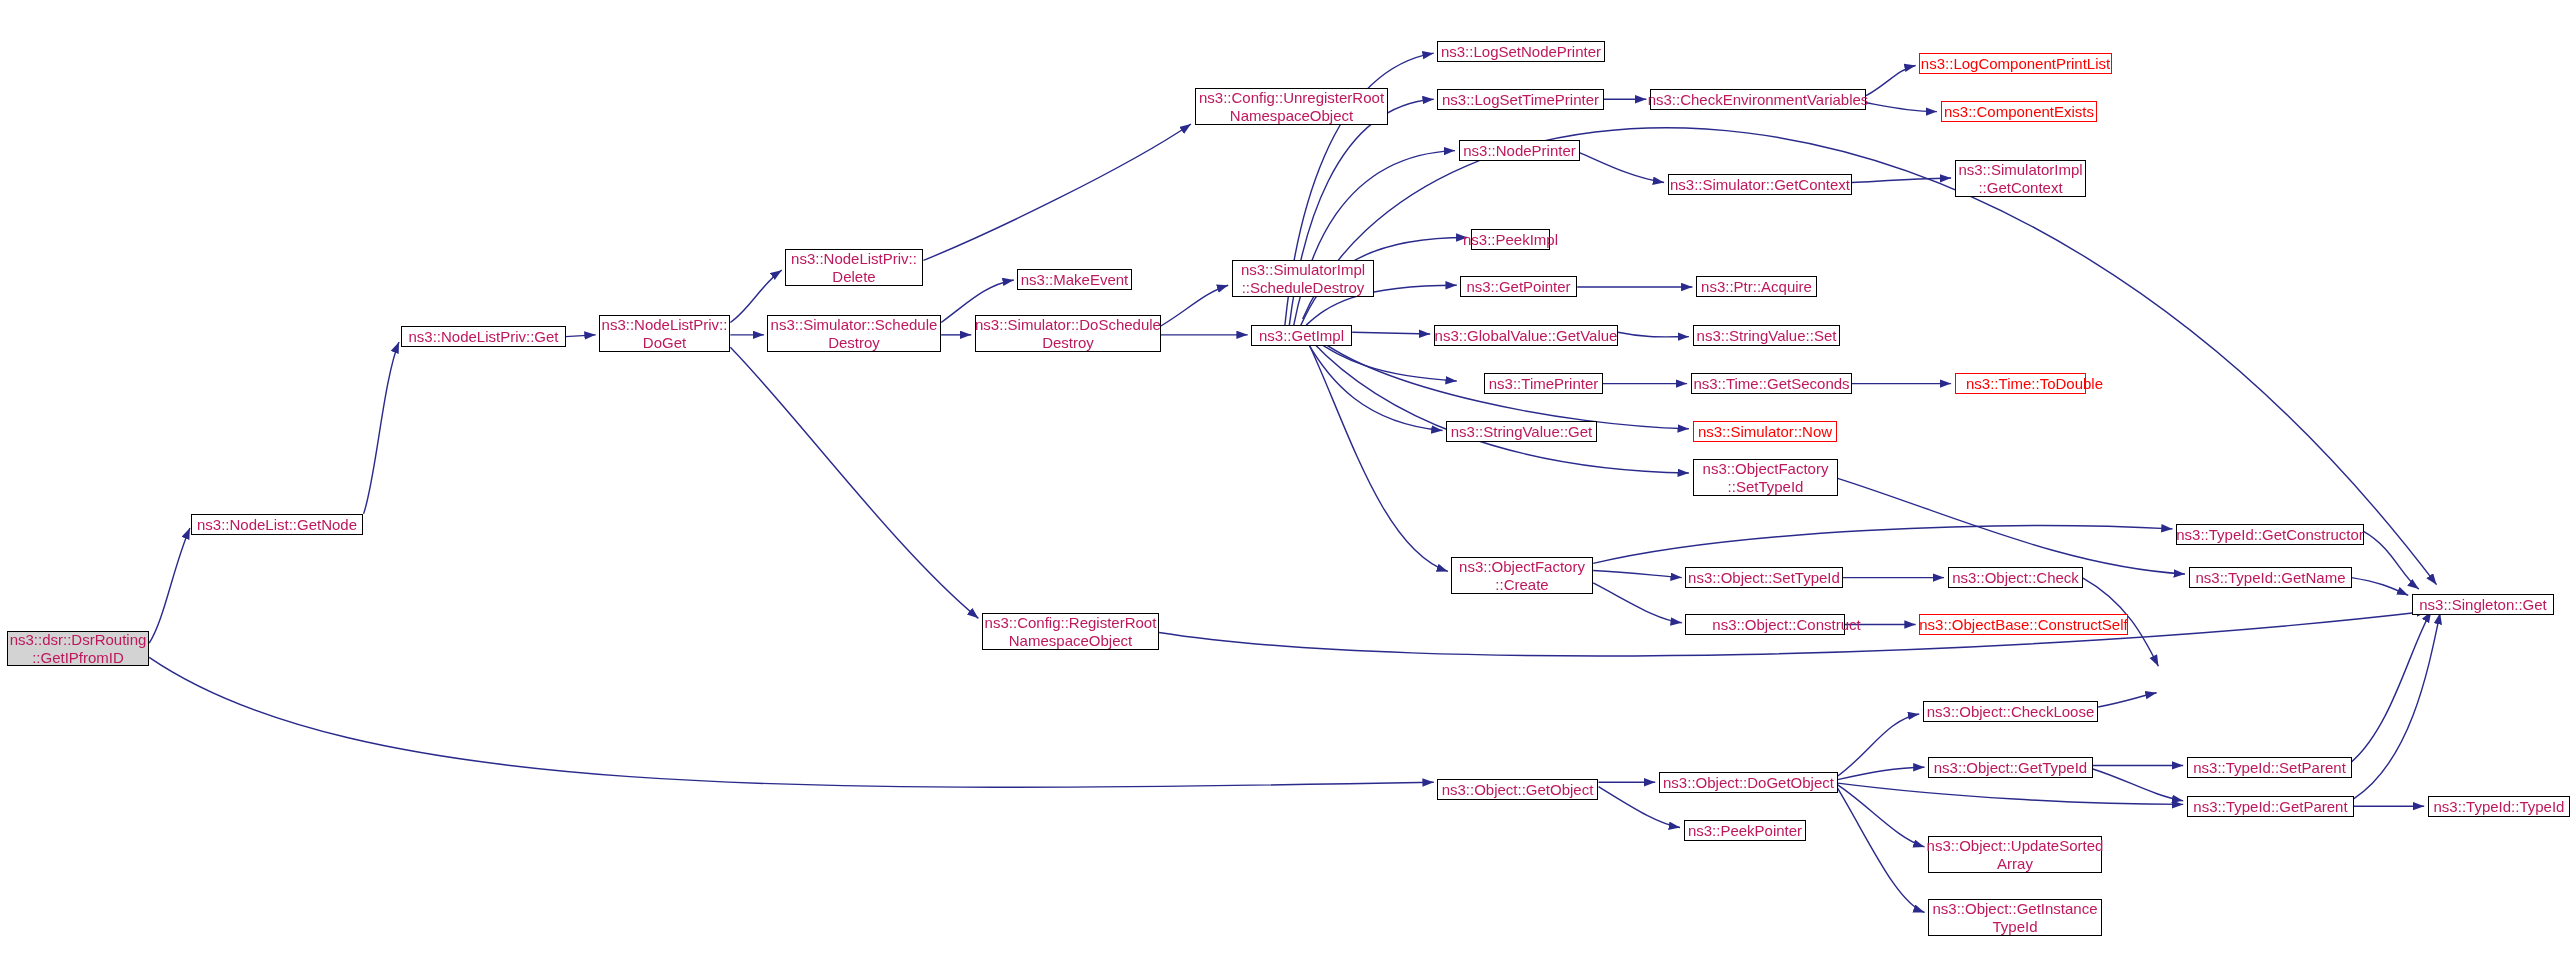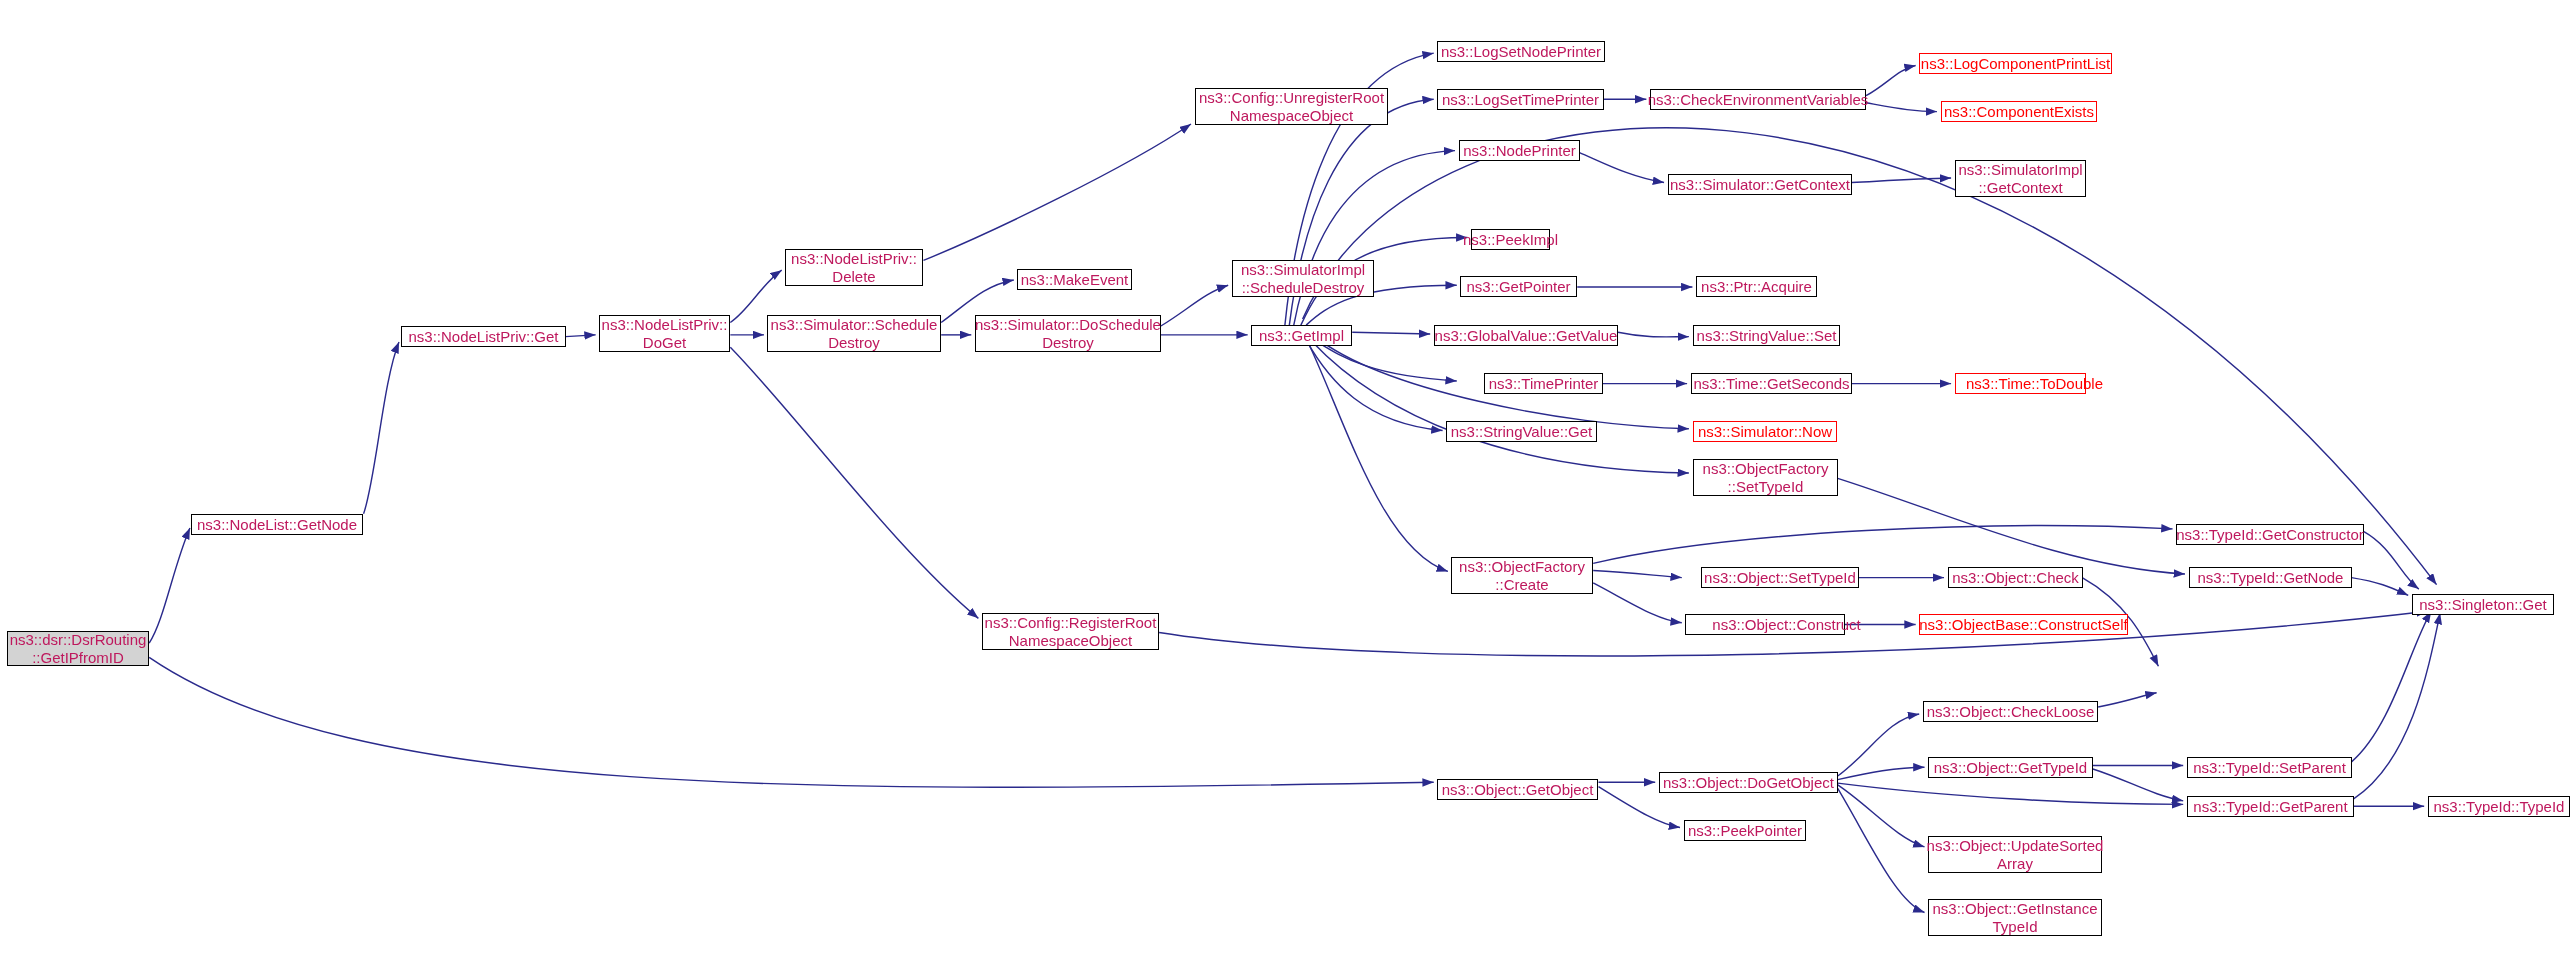--- a/index.html
+++ b/index.html
@@ -198,26 +198,26 @@
   <div class="node" style="left:1693px;top:325px;width:147px;height:21px;">ns3::StringValue::Set</div>
   <div class="node" style="left:1460px;top:373px;width:119px;height:21px;margin-left:24px;">ns3::TimePrinter</div>
   <div class="node" style="left:1691px;top:373px;width:161px;height:21px;">ns3::Time::GetSeconds</div>
   <div class="node red" style="left:1955px;top:373px;width:131px;height:21px;padding-left:28px;">ns3::Time::ToDouble</div>
   <div class="node" style="left:1446px;top:421px;width:151px;height:21px;">ns3::StringValue::Get</div>
   <div class="node red" style="left:1693px;top:421px;width:144px;height:21px;">ns3::Simulator::Now</div>
   <div class="node" style="left:1693px;top:459px;width:145px;height:37px;">ns3::ObjectFactory
 ::SetTypeId</div>
   <div class="node" style="left:1451px;top:557px;width:142px;height:37px;">ns3::ObjectFactory
 ::Create</div>
-  <div class="node" style="left:1685px;top:567px;width:158px;height:21px;margin-left:16px;">ns3::Object::SetTypeId</div>
+  <div class="node" style="left:1685px;top:567px;width:158px;height:21px;">ns3::Object::SetTypeId</div>
   <div class="node" style="left:1948px;top:567px;width:135px;height:21px;">ns3::Object::Check</div>
   <div class="node" style="left:1685px;top:614px;width:160px;height:21px;padding-left:43px;">ns3::Object::Construct</div>
   <div class="node red" style="left:1919px;top:614px;width:209px;height:21px;">ns3::ObjectBase::ConstructSelf</div>
   <div class="node" style="left:2176px;top:524px;width:188px;height:21px;">ns3::TypeId::GetConstructor</div>
-  <div class="node" style="left:2189px;top:567px;width:163px;height:21px;">ns3::TypeId::GetNode</div>
+  <div class="node" style="left:2189px;top:567px;width:163px;height:21px;">ns3::TypeId::GetName</div>
   <div class="node" style="left:2412px;top:594px;width:142px;height:21px;">ns3::Singleton::Get</div>
   <div class="node" style="left:1923px;top:701px;width:175px;height:21px;">ns3::Object::CheckLoose</div>
   <div class="node" style="left:1437px;top:772px;width:161px;height:21px;margin-top:7px;">ns3::Object::GetObject</div>
   <div class="node" style="left:1659px;top:772px;width:179px;height:21px;">ns3::Object::DoGetObject</div>
   <div class="node" style="left:1928px;top:757px;width:165px;height:21px;">ns3::Object::GetTypeId</div>
   <div class="node" style="left:2187px;top:757px;width:165px;height:21px;">ns3::TypeId::SetParent</div>
   <div class="node" style="left:2187px;top:796px;width:167px;height:21px;">ns3::TypeId::GetParent</div>
   <div class="node" style="left:2428px;top:796px;width:142px;height:21px;">ns3::TypeId::TypeId</div>
   <div class="node" style="left:1684px;top:820px;width:122px;height:21px;">ns3::PeekPointer</div>
   <div class="node" style="left:1928px;top:836px;width:174px;height:37px;">ns3::Object::UpdateSorted

